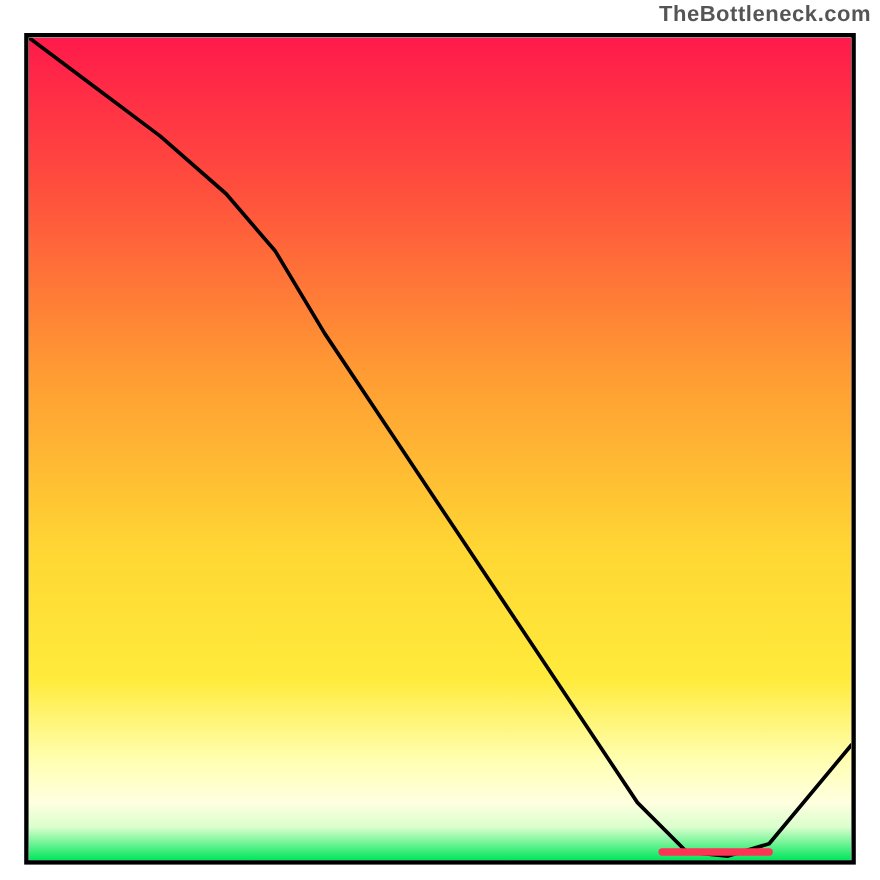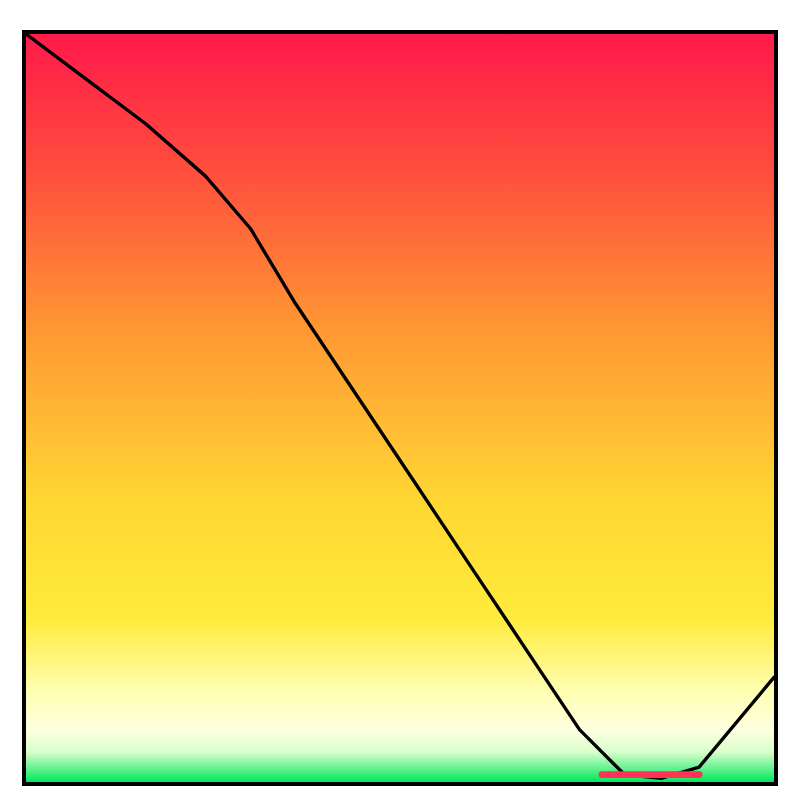--- a/index.html
+++ b/index.html
@@ -38,20 +38,21 @@
     display: block;
     width: 100%;
     height: 100%;
   }
 </style>
 </head>
 <body>
 
 <div class="frame">
 
+  <div class="watermark">TheBottleneck.com</div>
 
   <div class="chart-outer">
     <svg viewBox="0 0 100 100" preserveAspectRatio="none">
       <defs>
         <linearGradient id="bg-grad" x1="0" y1="0" x2="0" y2="1">
           <stop offset="0%" stop-color="#ff1a4b"></stop>
           <stop offset="18%" stop-color="#ff4d3d"></stop>
           <stop offset="40%" stop-color="#ff9933"></stop>
           <stop offset="62%" stop-color="#ffd633"></stop>
           <stop offset="78%" stop-color="#ffeb3b"></stop>

